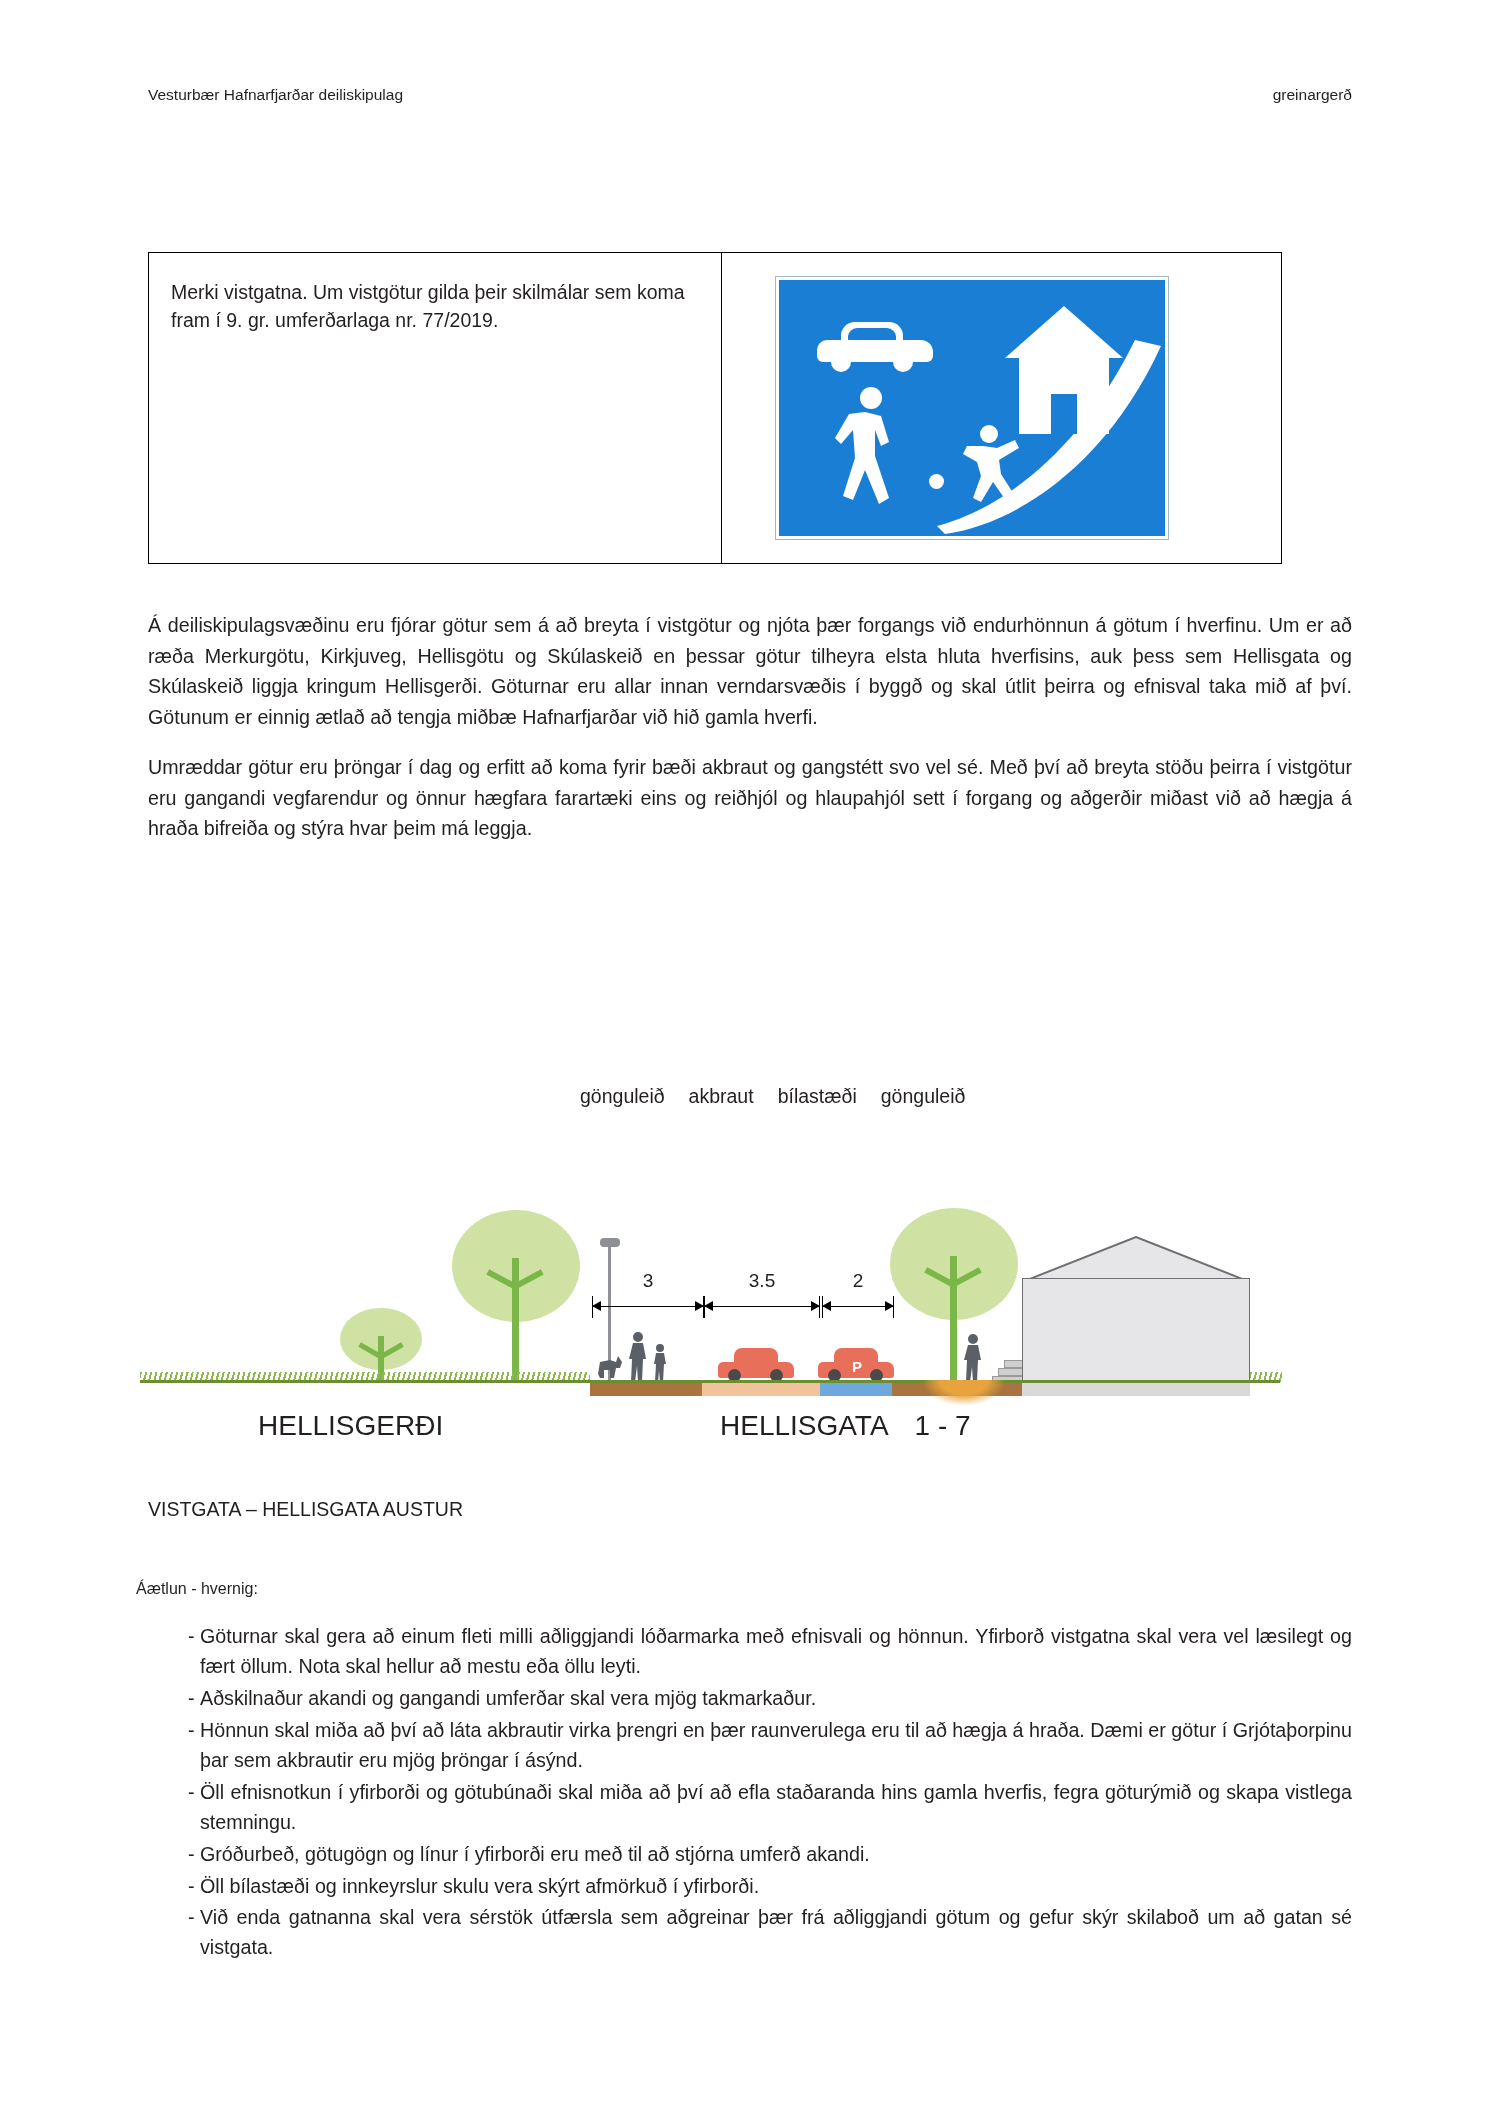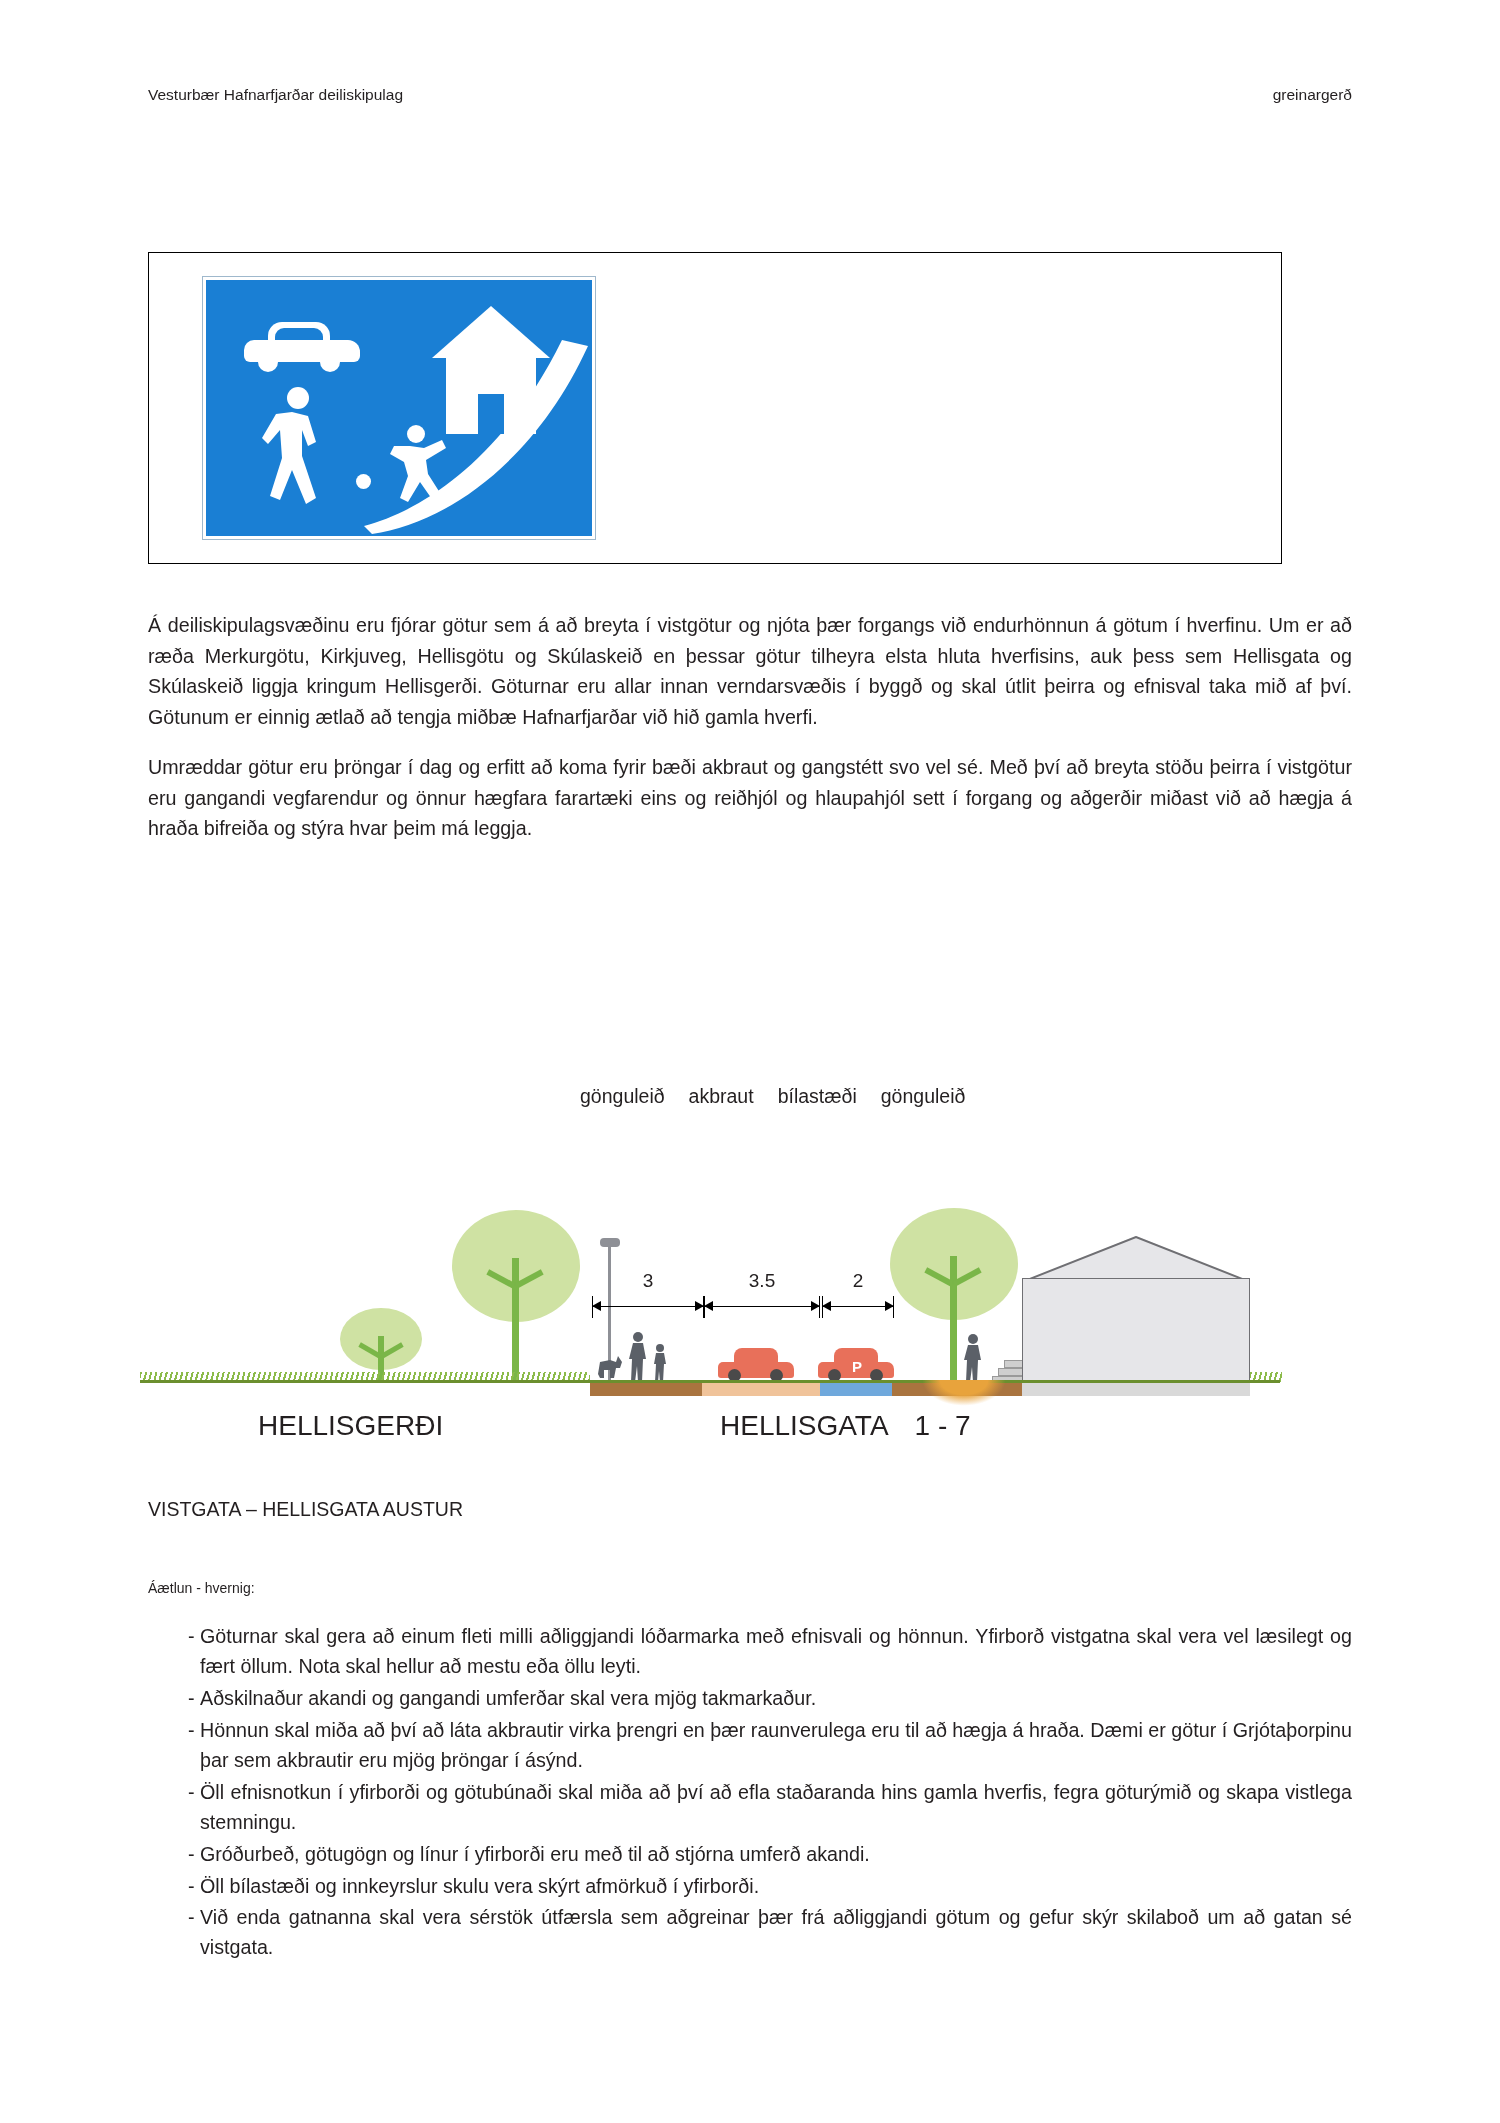--- a/index.html
+++ b/index.html
@@ -348,23 +348,23 @@
   .cap-right span.num { margin-left: 26px; }
   .sub-caption {
     position: absolute;
     left: 148px;
     top: 1498px;
     font-size: 19.5px;
   }
   
   .plan-title {
     position: absolute;
-    left: 148px;
+    left: 136px;
     top: 1580px;
-    font-size: 14px;
+    font-size: 16px;
   }
   .bullets {
     position: absolute;
     left: 148px;
     top: 1622px;
     width: 1204px;
     font-size: 19.7px;
     line-height: 1.52;
   }
   .bullet {
@@ -394,20 +394,21 @@
 <body>
 
 <div class="page">
 
   <div class="header">
     <div>Vesturbær Hafnarfjarðar deiliskipulag</div>
     <div>greinargerð</div>
   </div>
 
   <div class="sign-table">
+    <div class="sign-cell-text">Merki vistgatna. Um vistgötur gilda þeir skilmálar sem koma fram í 9. gr. umferðarlaga nr. 77/2019.</div>
     <div class="sign-cell-img">
       <div class="road-sign">
         <div class="rs-swoosh">
           <svg width="250" height="200" viewBox="0 0 250 200">
             <path d="M8,192 C70,176 150,120 206,6 L232,12 C178,130 88,190 16,200 Z" fill="#ffffff"></path>
           </svg>
         </div>
         <div class="rs-car">
           <div class="ccab"></div>
           <div class="cbody"></div>

